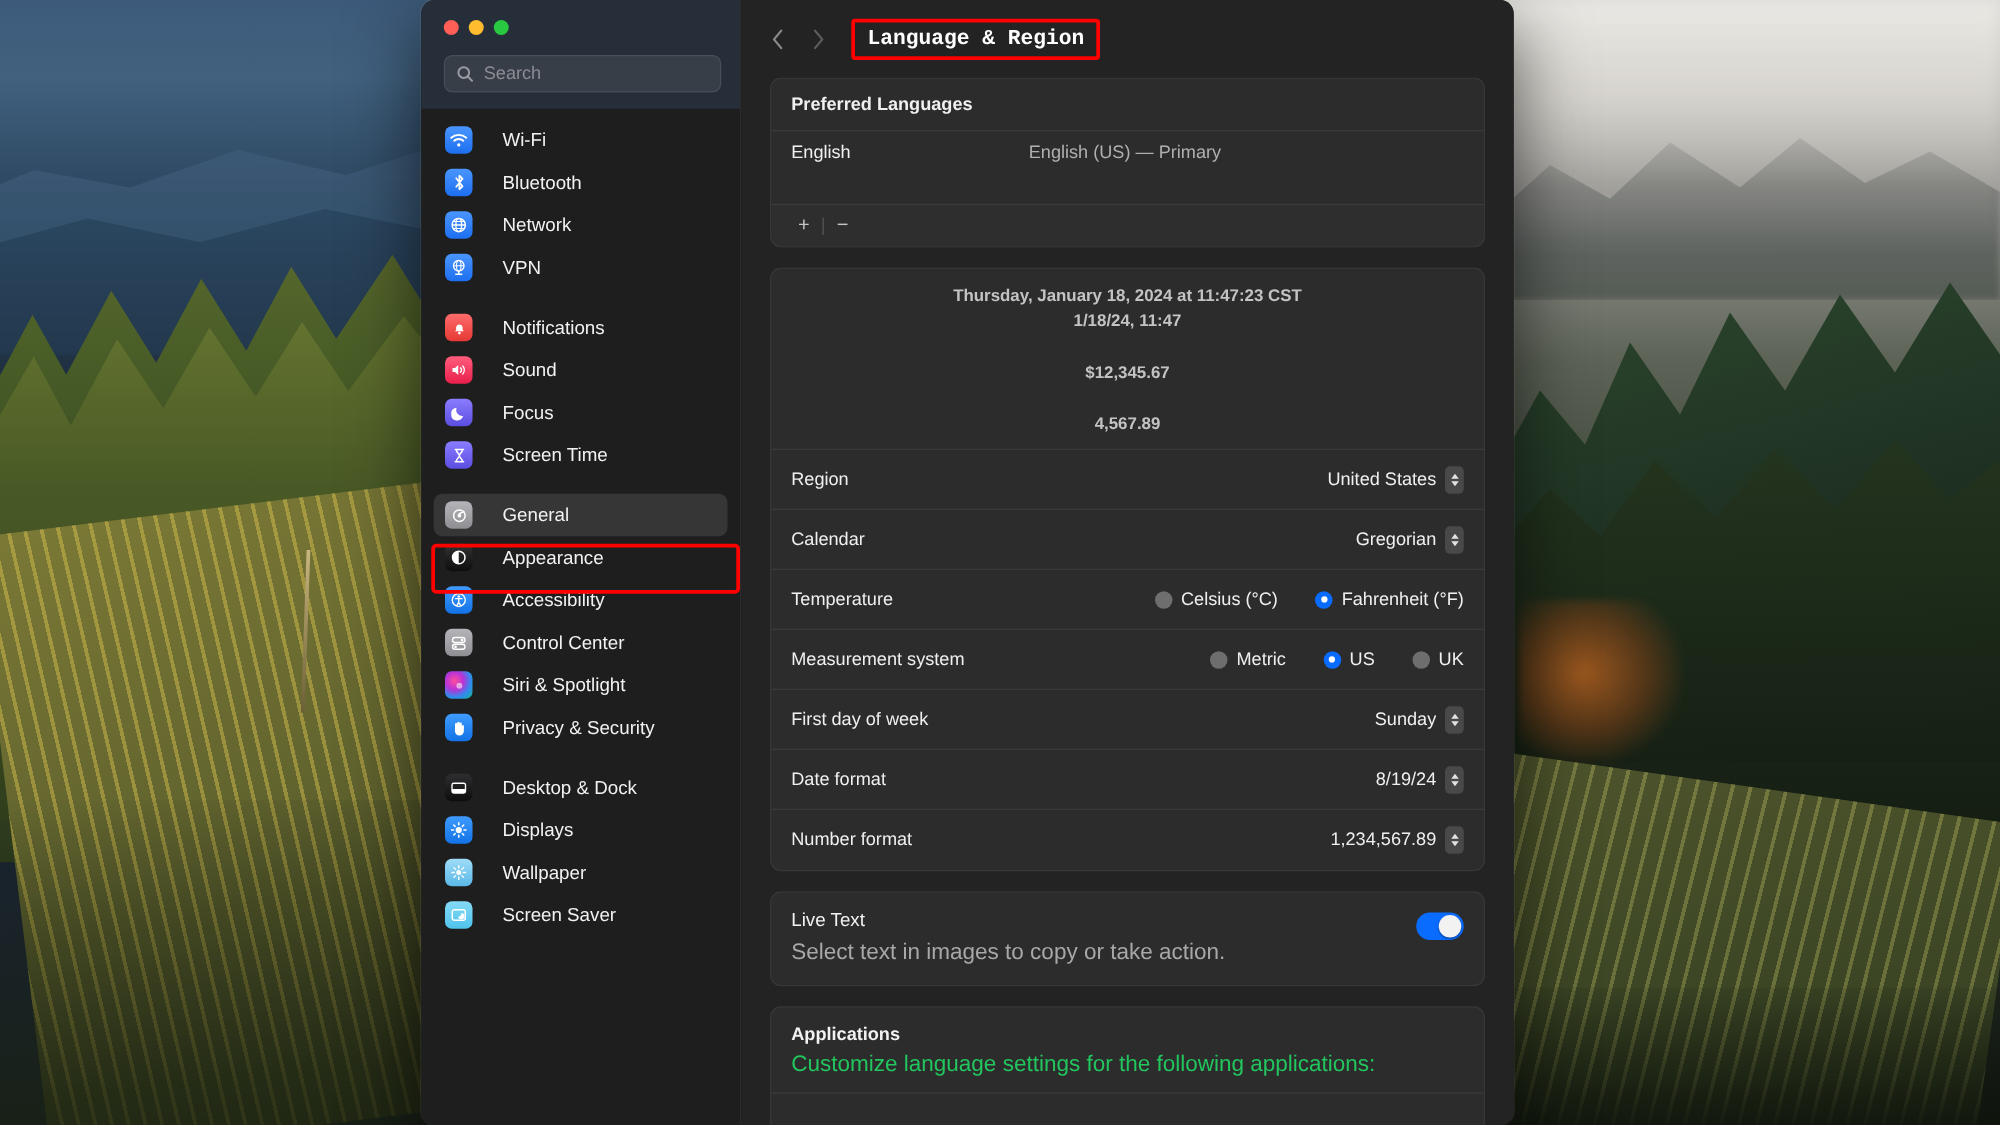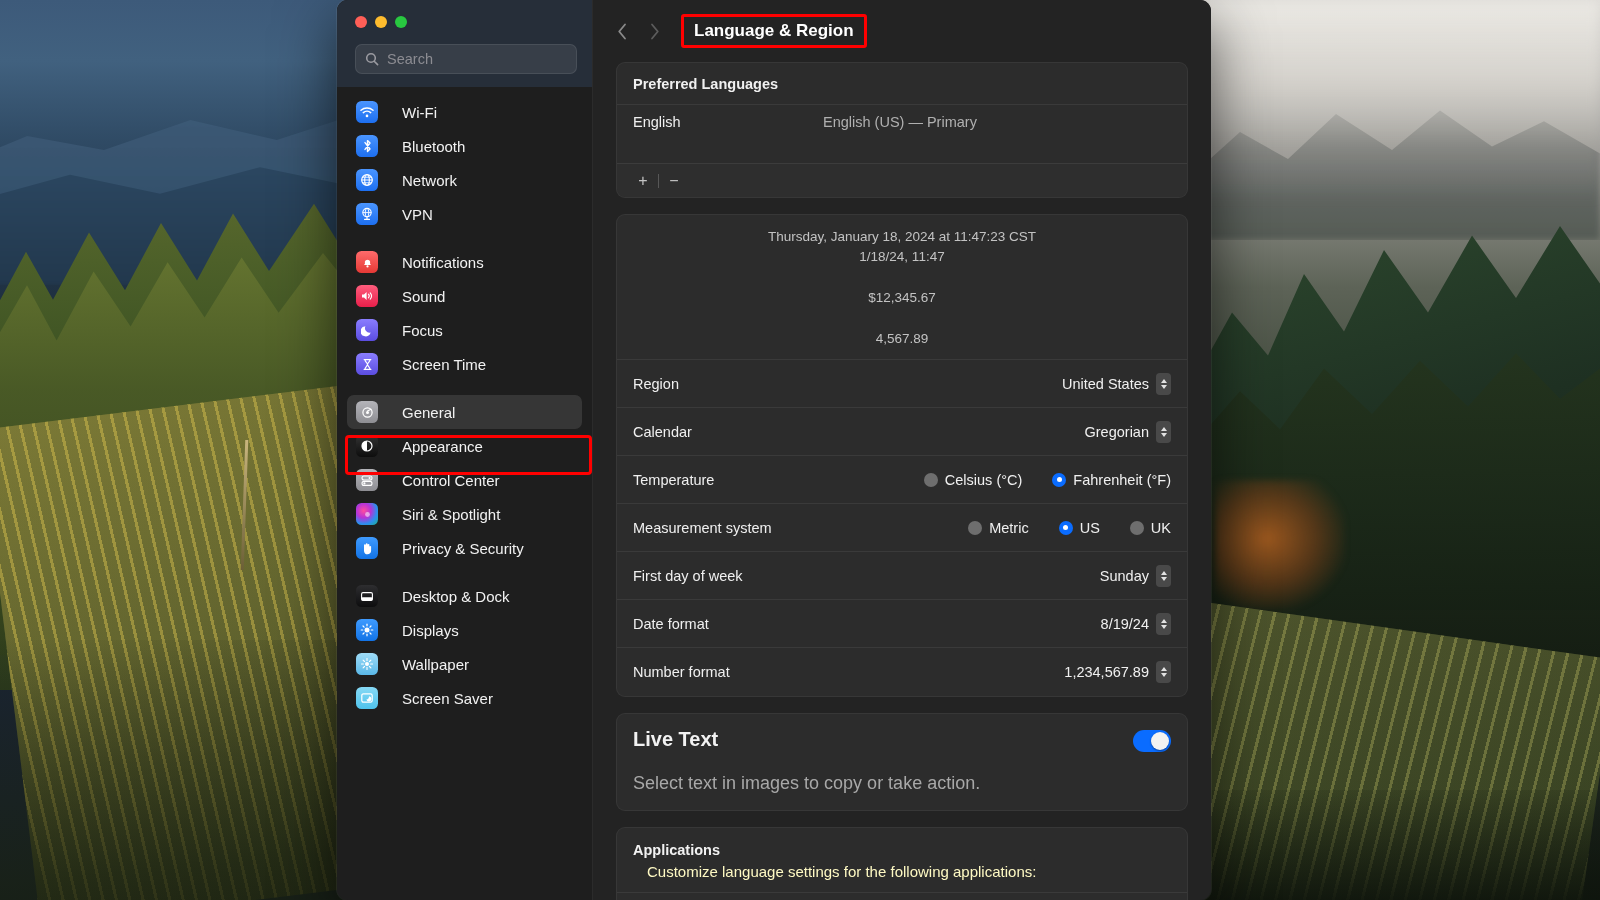--- a/index.html
+++ b/index.html
@@ -199,20 +199,21 @@
     flex:1; height:100%;
     background:#232323;
     display:flex; flex-direction:column;
     overflow:hidden;
   }
   .c-header {
     height:62px; flex:none;
     display:flex; align-items:center;
     padding:0 20px 0 16px;
     gap:6px;
+    font-family:Liberation Mono, monospace;
   }
   .navbtn {
     width:26px; height:26px;
     display:flex; align-items:center; justify-content:center;
     color:#8a8a8a;
   }
   .navbtn.disabled { color:#5c5c5c; }
   .page-title-wrap {
     position:relative;
     margin-left:8px;
@@ -267,20 +268,21 @@
     width:1px; height:14px;
     background:rgba(255,255,255,.2);
     margin:0 2px;
   }
 
   
   .fmt-preview {
     padding:14px 16px 13px 16px;
     text-align:center;
     border-bottom:1px solid rgba(255,255,255,.07);
+    font-weight:bold;
   }
   .fmt-line1 { font-size:13.5px; color:#c3c3c3; margin-bottom:5px; }
   .fmt-line2 { font-size:13.5px; color:#c3c3c3; display:flex; justify-content:center; gap:26px;flex-direction:column; }
 
   .srow {
     display:flex; align-items:center; justify-content:space-between;
     padding:0 16px;
     height:48px;
     border-bottom:1px solid rgba(255,255,255,.07);
     font-size:14.5px;
@@ -313,38 +315,38 @@
   .radio.on { background:#0a6cff; }
   .radio.on::after {
     content:""; width:5px; height:5px; border-radius:50%; background:#fff;
   }
 
   
   .livetext-card {
     display:flex; align-items:flex-start; justify-content:space-between;
     padding:14px 16px 16px 16px;
   }
-  .lt-title { font-size:20px; font-weight:bold; color:#f2f2f2; margin-bottom:22px; }
+  .lt-title { font-size:15px; font-weight:normal; color:#f2f2f2; margin-bottom:6px; }
   .lt-sub { font-size:18px; color:#a8a8a8; }
   .toggle {
     width:38px; height:22px; border-radius:11px;
     background:#0a6cff; flex:none;
     display:flex; align-items:center; justify-content:flex-end;
     padding:2px; margin-top:2px;
   }
   .toggle-knob {
     width:18px; height:18px; border-radius:50%;
     background:#f2f2f2;
     box-shadow:0 1px 2px rgba(0,0,0,.4);
   }
 
   
   .apps-head { padding:14px 16px 12px 16px; }
   .apps-title { font-size:14.5px; font-weight:bold; color:#f2f2f2; margin-bottom:5px; }
-  .apps-sub { font-size:15px; color:#fef9c3;margin-left:14px; }
+  .apps-sub { font-size:18px; color:#22c55e; }
   .apps-list {
     height:82px;
     border-top:1px solid rgba(255,255,255,.07);
   }
 
   svg { display:block; }
 </style>
 </head>
 <body>
 
@@ -488,20 +490,30 @@
           <span class="sb-label">General</span>
         </div>
         <div class="sb-item">
           <span class="sb-ico" style="background:linear-gradient(180deg,#333,#0d0d0d)">
             <svg width="14" height="14" viewBox="0 0 14 14">
                 <circle cx="7" cy="7" r="5" fill="none" stroke="#fff" stroke-width="1.2"></circle>
                 <path d="M7 2a5 5 0 0 0 0 10z" fill="#fff"></path>
               </svg>
           </span>
           <span class="sb-label">Appearance</span>
+        </div>
+        <div class="sb-item">
+          <span class="sb-ico" style="background:linear-gradient(180deg,#3f9bff,#1273e6)">
+            <svg width="14" height="14" viewBox="0 0 14 14">
+                <circle cx="7" cy="7" r="5.2" fill="none" stroke="#fff" stroke-width="1.1"></circle>
+                <circle cx="7" cy="4.2" r="1" fill="#fff"></circle>
+                <path d="M4.4 5.9h5.2M7 5.9v3.1M7 9l-1.5 2.3M7 9l1.5 2.3" stroke="#fff" stroke-width="1.1" stroke-linecap="round"></path>
+              </svg>
+          </span>
+          <span class="sb-label">Accessibility</span>
         </div>
         <div class="sb-item">
           <span class="sb-ico" style="background:linear-gradient(180deg,#b4b4b9,#8e8e93)">
             <svg width="14" height="13" viewBox="0 0 14 13">
                 <rect x="2" y="2" width="10" height="4" rx="2" fill="none" stroke="#fff" stroke-width="1.1"></rect>
                 <circle cx="9.6" cy="4" r="1.1" fill="#fff"></circle>
                 <rect x="2" y="7.4" width="10" height="4" rx="2" fill="none" stroke="#fff" stroke-width="1.1"></rect>
                 <circle cx="4.4" cy="9.4" r="1.1" fill="#fff"></circle>
               </svg>
           </span>

